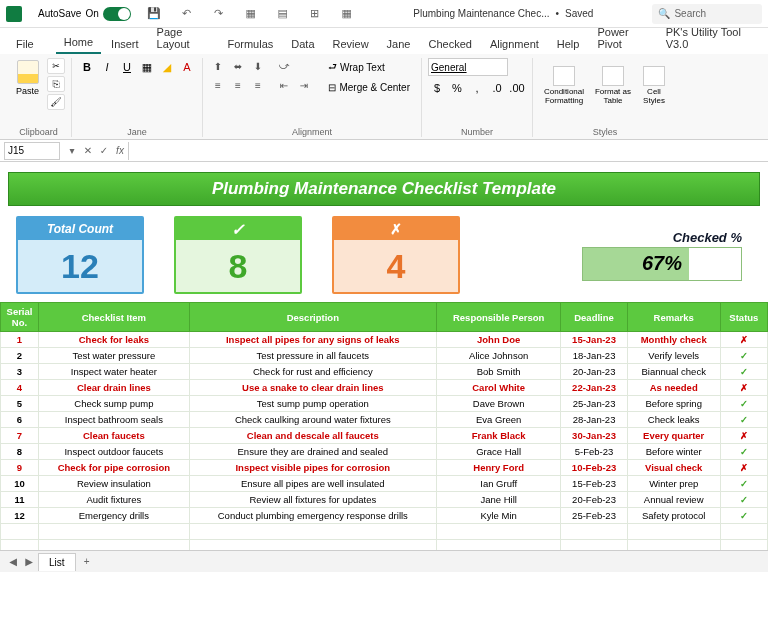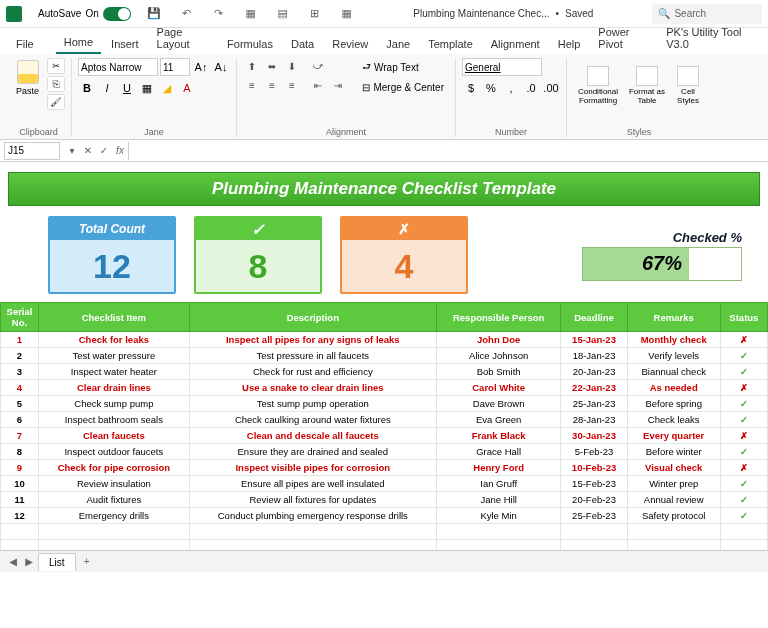--- a/index.html
+++ b/index.html
@@ -47,21 +47,21 @@
 
 .formula-bar { height: 22px; display: flex; align-items: center; border-bottom: 1px solid #d0d0d0; }
 .name-box { width: 56px; height: 18px; border: 1px solid #ccc; margin: 0 4px; font-size: 10px; padding: 0 3px; display: flex; align-items: center; }
 .fb-btn { width: 16px; height: 16px; display: flex; align-items: center; justify-content: center; font-size: 10px; color: #666; }
 .formula-input { flex: 1; height: 18px; border: none; border-left: 1px solid #ccc; font-size: 10px; padding: 0 4px; }
 
 .sheet-area { height: 410px; overflow: hidden; background: #fff; position: relative; }
 
 .banner { margin: 10px 8px 6px; height: 34px; background: linear-gradient(#5cc93f, #3fa82a); display: flex; align-items: center; justify-content: center; color: #fff; font-weight: bold; font-size: 17px; font-style: italic; border: 1px solid #2e8a1e; }
 
-.cards { display: flex; gap: 18px; padding: 4px 16px 8px; align-items: stretch; margin-left: 32px; }
+.cards { display: flex; gap: 30px; padding: 4px 16px 8px; align-items: stretch; }
 .card { border: 2px solid; border-radius: 2px; display: flex; flex-direction: column; width: 128px; }
 .card-head { height: 22px; display: flex; align-items: center; justify-content: center; color: #fff; font-weight: bold; font-size: 12px; font-style: italic; }
 .card-body { height: 52px; display: flex; align-items: center; justify-content: center; font-size: 34px; font-weight: bold; }
 .card-blue { border-color: #4aa3d8; }
 .card-blue .card-head { background: #4aa3d8; }
 .card-blue .card-body { background: #d4ecf9; color: #2a7fb8; }
 .card-green { border-color: #5cc93f; }
 .card-green .card-head { background: #5cc93f; font-size: 16px; }
 .card-green .card-body { background: #e5f6de; color: #3fa82a; }
 .card-orange { border-color: #f28c3f; }
@@ -119,21 +119,21 @@
 
 <div class="tabs">
   <div class="tab">File</div>
   <div class="tab active">Home</div>
   <div class="tab">Insert</div>
   <div class="tab">Page Layout</div>
   <div class="tab">Formulas</div>
   <div class="tab">Data</div>
   <div class="tab">Review</div>
   <div class="tab">Jane</div>
-  <div class="tab">Template</div>
+  <div class="tab">Checked</div>
   <div class="tab">Alignment</div>
   <div class="tab">Help</div>
   <div class="tab">Power Pivot</div>
   <div class="tab">PK's Utility Tool V3.0</div>
 </div>
 
 <div class="ribbon">
   <div class="ribbon-group">
     <div class="ribbon-content">
       <div class="paste-btn">
@@ -144,26 +144,20 @@
         <div class="mini-btn">✂</div>
         <div class="mini-btn">⎘</div>
         <div class="mini-btn">🖌</div>
       </div>
     </div>
     <div class="ribbon-group-label">Clipboard</div>
   </div>
 
   <div class="ribbon-group">
     <div class="ribbon-content" style="flex-direction:column;gap:3px">
-      <div class="font-row">
-        <input class="font-select font-name" value="Aptos Narrow" style="">
-        <input class="font-select font-size" value="11" style="">
-        <div class="fmt-btn">A↑</div>
-        <div class="fmt-btn">A↓</div>
-      </div>
       <div class="font-row">
         <div class="fmt-btn">
             <b>B</b>
           </div>
         <div class="fmt-btn">
             <i>I</i>
           </div>
         <div class="fmt-btn">
             <u>U</u>
           </div>

